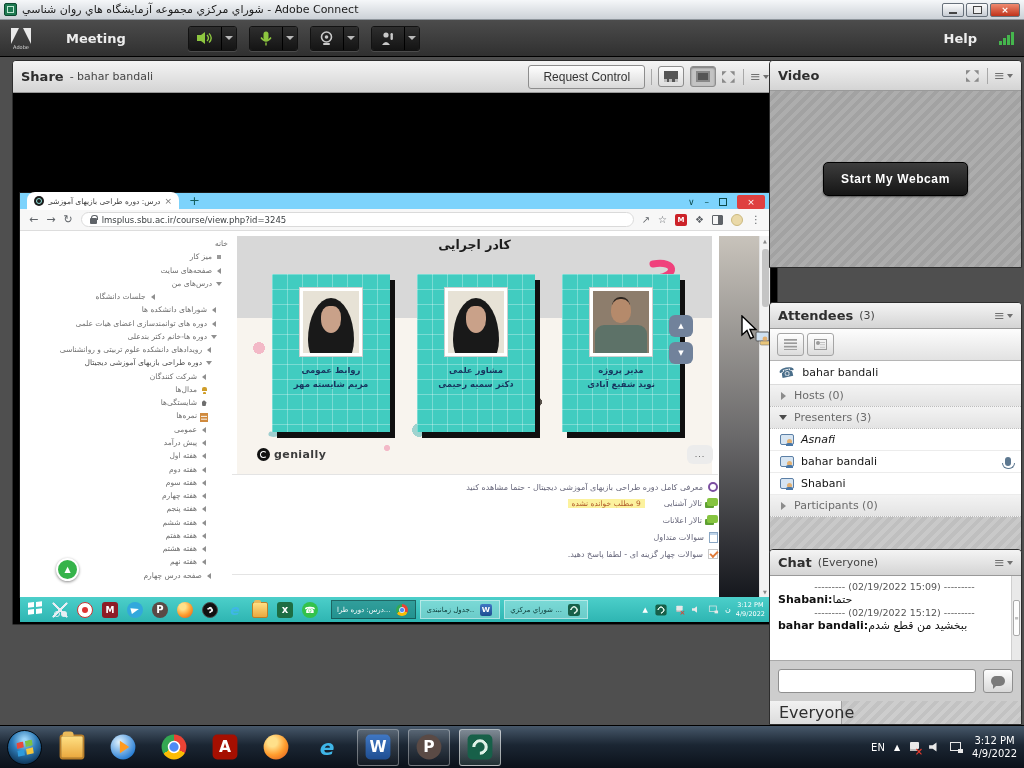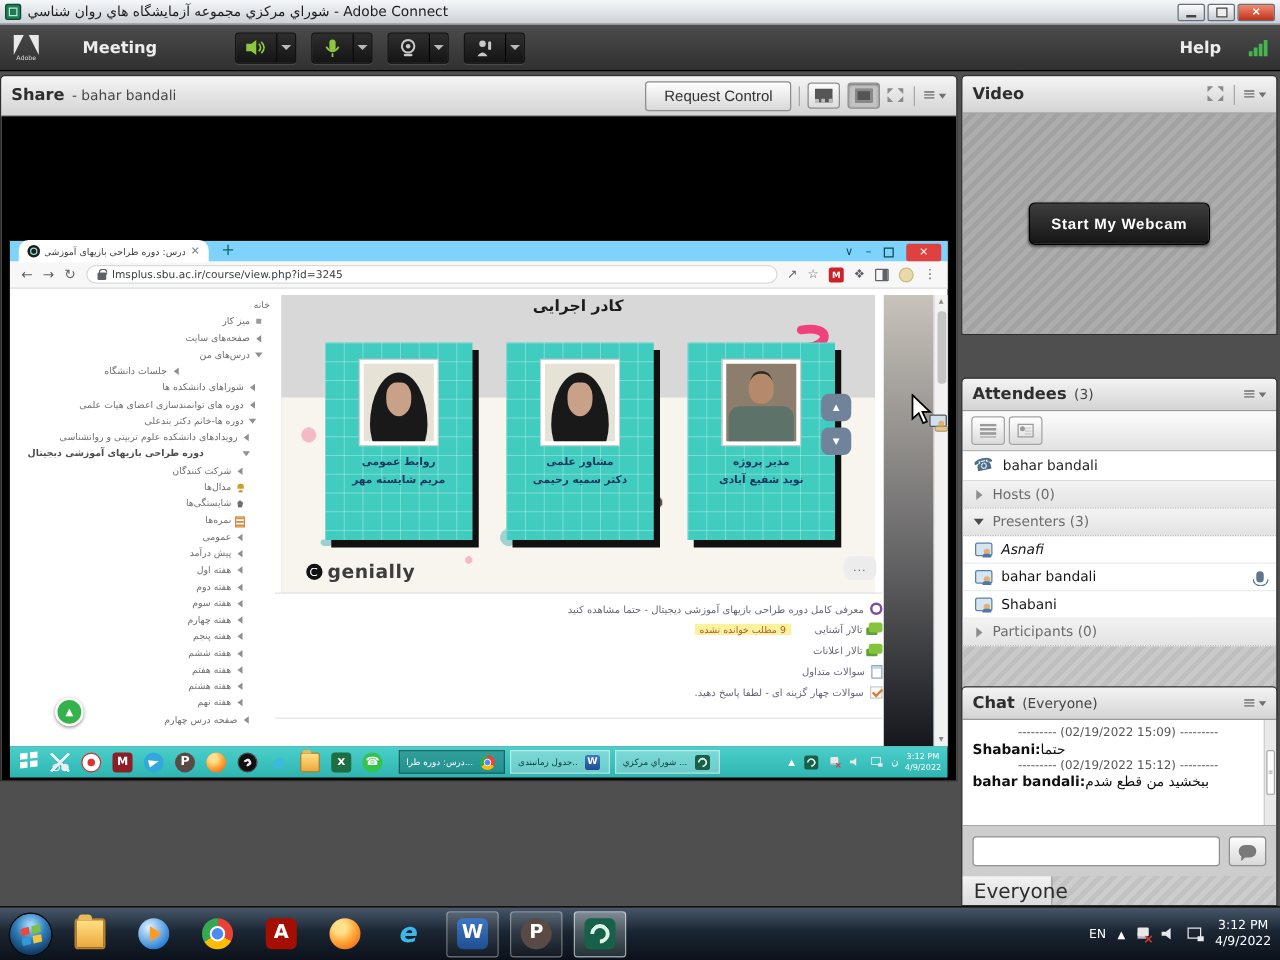--- a/index.html
+++ b/index.html
@@ -40,21 +40,21 @@
   .pod-title{font-weight:bold;font-size:13px;color:#2e2e2e;}
   .pod-sub{font-size:11px;color:#454545;}
   .spacer{flex:1;}
   .mi-menu{display:flex;align-items:center;gap:2px;color:#707070;font-size:13px;line-height:1;}
   .mi-menu::before{content:"\2261";}
   .mi-menu::after{content:"";border-left:3px solid transparent;border-right:3px solid transparent;border-top:4px solid #707070;}
   .mi-fs{display:grid;grid-template-columns:7px 7px;gap:1px;font-size:6px;line-height:6px;color:#8a8a8a;}
   .hdr-sep{width:1px;height:16px;background:#a8a8a8;}
 
   
-  #share-pod{left:0;top:60px;width:766px;height:565px;}
+  #share-pod{left:12px;top:60px;width:766px;height:565px;}
   #share-pod .pod-h{height:32px;}
   #req-ctrl{background:linear-gradient(#fefefe,#d9d9d9);border:1px solid #8d8d8d;border-radius:3px;font-size:12px;color:#333;padding:4px 14px;}
   .layout-tg{width:26px;height:21px;border:1px solid #8d8d8d;border-radius:3px;background:linear-gradient(#fbfbfb,#ddd);display:flex;align-items:center;justify-content:center;}
   .layout-tg.pressed{background:#c3c3c3;box-shadow:inset 0 1px 2px rgba(0,0,0,.4);}
   .tg-g1{width:14px;height:11px;background:#555;border-bottom:3px dotted #bbb;}
   .tg-g2{width:14px;height:11px;background:#555;border:2px solid #888;}
   #share-body{flex:1;background:#000;position:relative;}
 
   
   #bwin{position:absolute;left:7px;top:100px;width:750px;height:404px;background:#fff;box-shadow:0 0 0 1px #1a1a1a;}
@@ -84,21 +84,21 @@
   
   #bpage{position:absolute;left:0;top:43px;width:750px;height:361px;background:#fff;overflow:hidden;}
   #page-strip{position:absolute;left:699px;top:0;width:40px;height:100%;background:linear-gradient(#c8c3bb,#6b6a6b 55%,#15171d);}
   #bscroll{position:absolute;right:0;top:0;width:11px;height:100%;background:#f2f2f2;border-left:1px solid #e2e2e2;}
   #bscroll .sb-up,#bscroll .sb-dn{position:absolute;left:0;width:100%;text-align:center;font-size:5px;color:#888;}
   #bscroll .sb-up{top:2px}.sb-dn{bottom:2px}
   #bscroll .sb-thumb{position:absolute;left:2px;top:13px;width:7px;height:58px;background:#c4c4c4;border-radius:3px;}
 
   #lms-sidebar{position:absolute;left:14px;top:2px;width:194px;direction:rtl;text-align:right;}
   .side-item{display:flex;align-items:flex-start;gap:3px;color:#6e6e6e;font-size:7.5px;line-height:1.45;padding:1.2px 0;}
-  .side-item.bold{color:#4d4d4d;font-weight:bold;justify-content:space-between;}
+  .side-item.bold{color:#4d4d4d;font-weight:normal;}
   .mk{flex:none;width:8px;margin-top:2px;display:flex;justify-content:center;}
   .mk-right::after{content:"";border-top:3px solid transparent;border-bottom:3px solid transparent;border-right:4px solid #8f8f8f;}
   .mk-down::after{content:"";border-left:3px solid transparent;border-right:3px solid transparent;border-top:4px solid #8f8f8f;margin-top:1px;}
   .mk-dash::after{content:"";width:4px;height:4px;background:#9a9a9a;margin-top:1px;}
   .mk-trophy::after{content:"";width:5px;height:4px;background:#cf9d2a;border-radius:2px 2px 0 0;box-shadow:0 4px 0 -1px #cf9d2a;}
   .mk-badge::after{content:"";width:5px;height:6px;background:#6e6e6e;clip-path:polygon(50% 0,100% 35%,80% 100%,20% 100%,0 35%);}
   .mk-grid::after{content:"";width:8px;height:7px;border:1px solid #d08a3e;background:linear-gradient(#d08a3e 1.5px,transparent 1.5px) 0 0/8px 2.8px;}
   #scroll-top{position:absolute;left:36px;top:322px;width:23px;height:23px;border-radius:50%;background:#35b34a;border:2px solid #fff;box-shadow:0 1px 3px rgba(0,0,0,.45);color:#fff;font-size:8px;display:flex;align-items:center;justify-content:center;}
 
   #content{position:absolute;left:212px;top:0;width:492px;height:100%;}
@@ -124,21 +124,21 @@
   .photo.man::before{content:"";position:absolute;left:50%;bottom:-2px;transform:translateX(-50%);width:52px;height:30px;background:#5d7268;border-radius:9px 9px 0 0;}
   .photo.man::after{content:"";position:absolute;left:50%;top:8px;transform:translateX(-50%);width:20px;height:24px;background:#b58a6b;border-radius:45%;box-shadow:0 -3px 0 -1px #2e2620;}
   .role,.name{font-size:8.5px;font-weight:bold;color:#17355e;direction:rtl;line-height:1.6;}
   .gnav{position:absolute;left:437px;width:24px;height:22px;background:#71829b;border-radius:6px;color:#fff;font-size:7px;display:flex;align-items:center;justify-content:center;}
   #gnav-up{top:79px;}
   #gnav-dn{top:106px;}
   #gdots{position:absolute;left:455px;top:209px;width:26px;height:19px;background:#ececec;border-radius:6px;color:#555;font-size:8px;letter-spacing:1px;display:flex;align-items:center;justify-content:center;}
   #glogo{position:absolute;left:20px;top:212px;display:flex;align-items:center;gap:4px;}
   .gdot{width:13px;height:13px;border-radius:50%;background:#111;position:relative;}
   .gdot::after{content:"";position:absolute;inset:3px;border:1.5px solid #fff;border-radius:50%;border-right-color:transparent;}
-  #glogo .gtxt{font-size:15px;color:#3d3d3d;font-weight:bold;letter-spacing:.4px;}
+  #glogo .gtxt{font-size:11px;color:#3d3d3d;font-weight:bold;letter-spacing:.4px;}
   .squiggle{position:absolute;}
   #acts{position:absolute;left:0;top:243px;width:486px;direction:rtl;}
   .act{display:flex;align-items:center;gap:5px;padding:3px 0;font-size:8px;color:#66667a;}
   .act .act-lbl{white-space:nowrap;}
   .act-badge{background:#fcf29e;color:#b05c2a;padding:0 4px;margin-right:14px;font-size:7.5px;}
   .ai{flex:none;position:relative;}
   .ai-genially{width:10px;height:10px;border-radius:50%;border:2.5px solid #7b4ea0;}
   .ai-forum{width:11px;height:8px;background:#86c440;border-radius:2px;box-shadow:-3px 3px 0 -1px #5ea032;margin-bottom:3px;}
   .ai-page{width:9px;height:11px;background:#fff;border:1px solid #8aa7c4;box-shadow:inset 0 2px 0 #bed3e8;}
   .ai-choice{width:10px;height:10px;background:#fff;border:1px solid #c9c9c9;}

